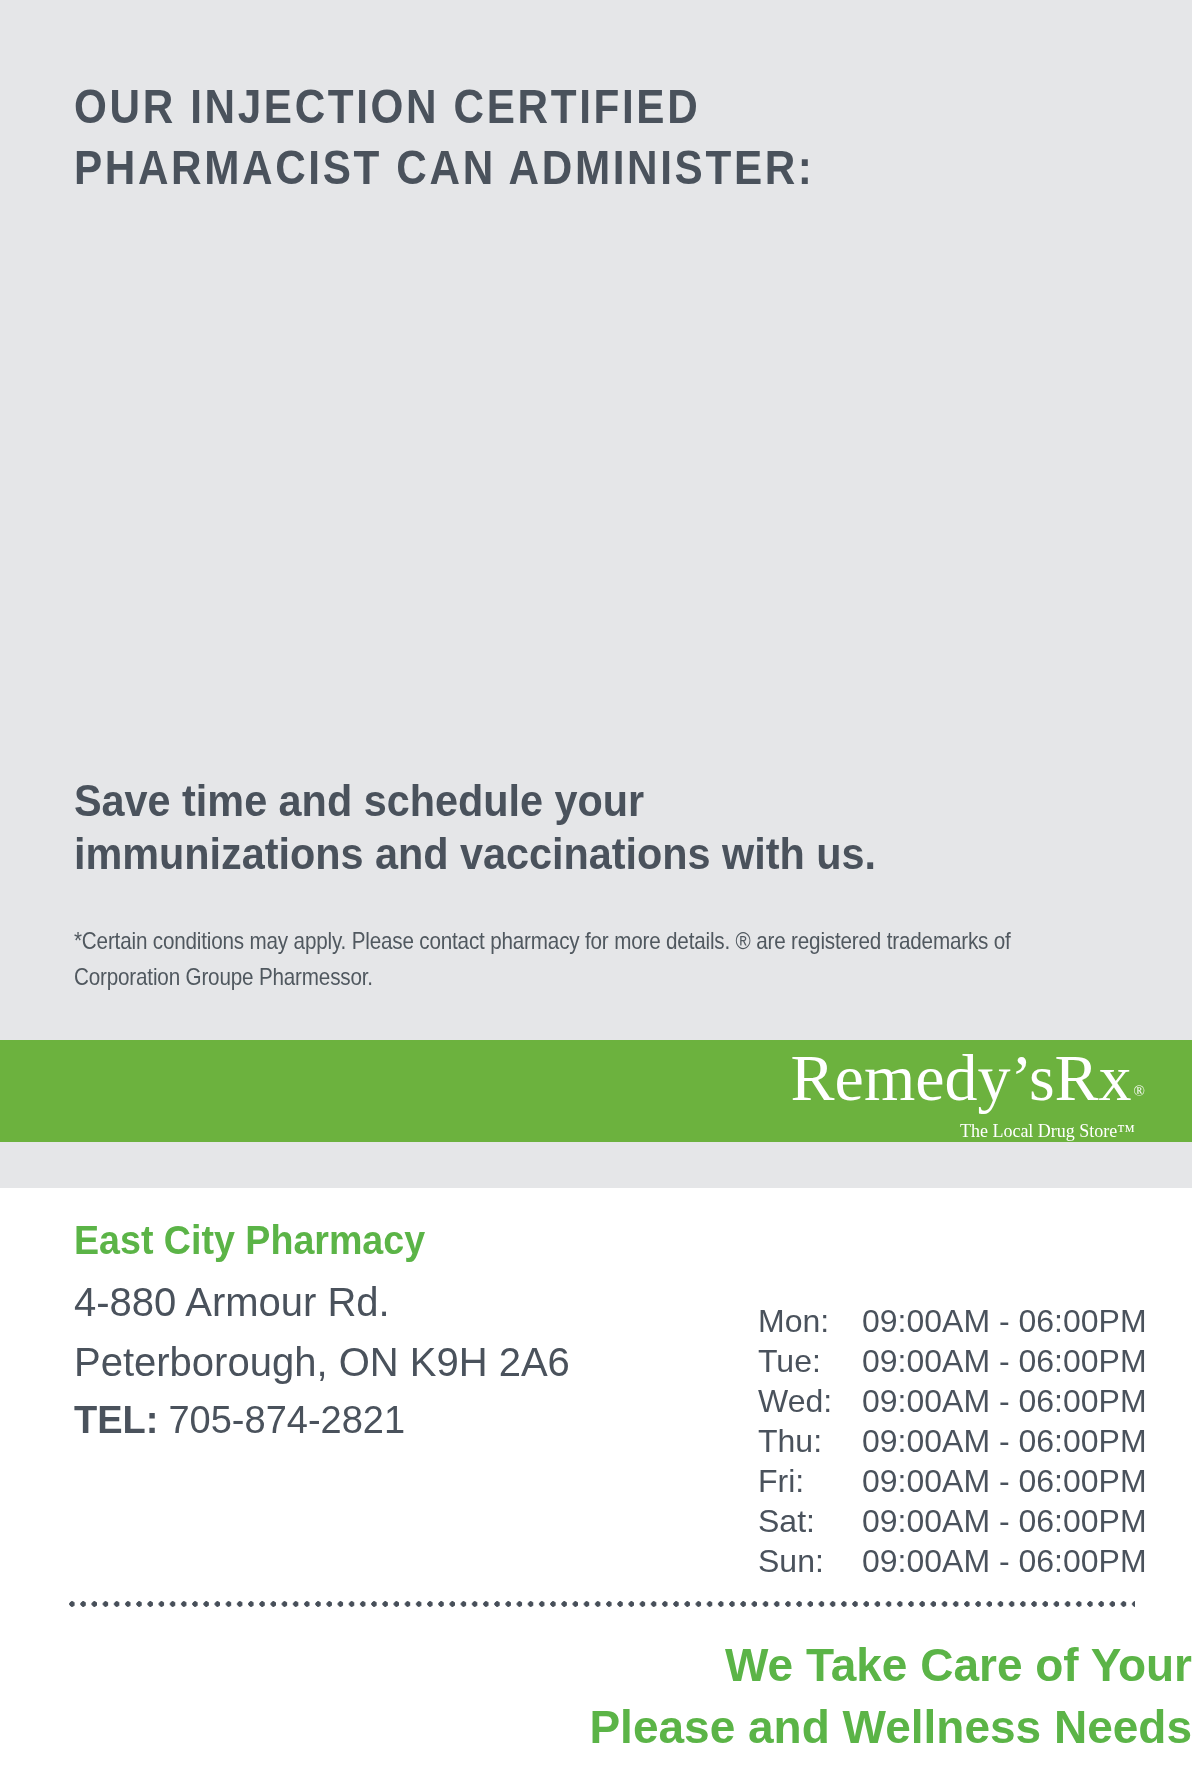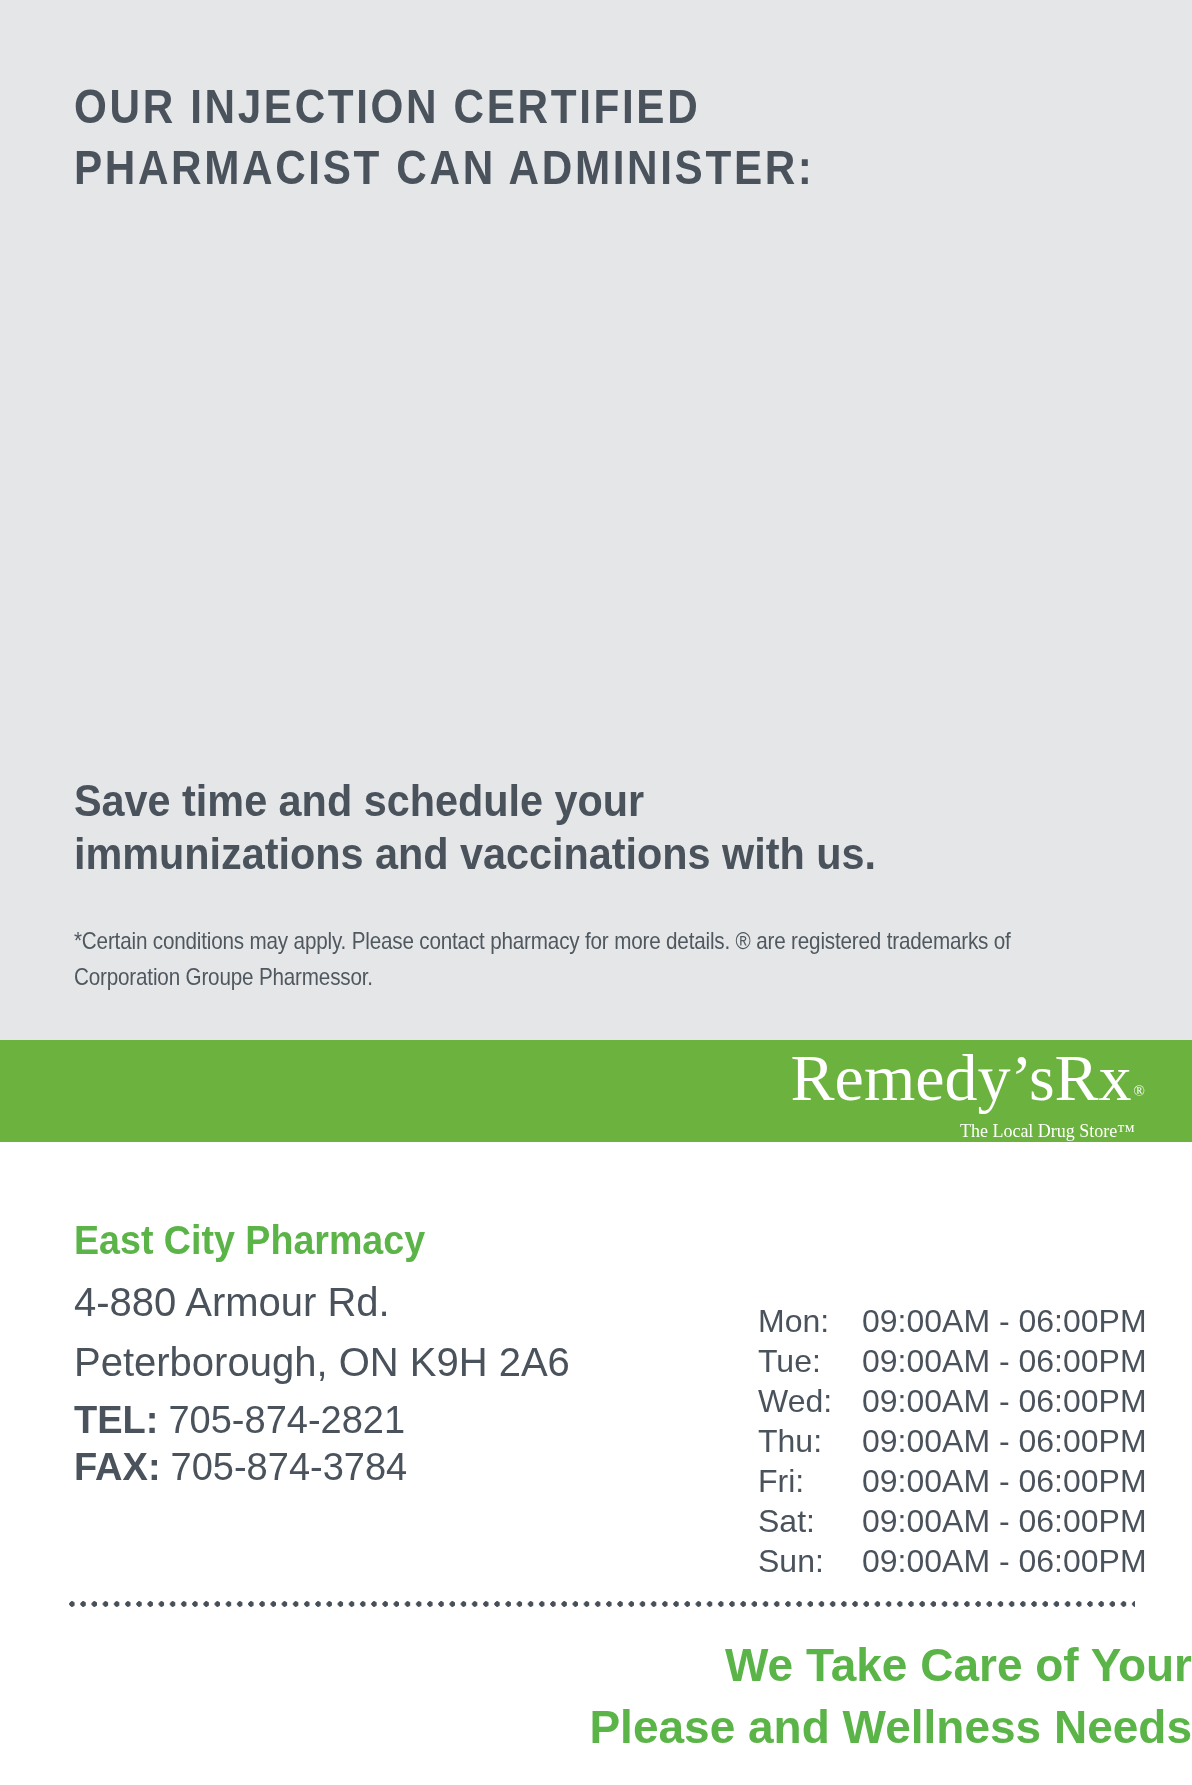--- a/index.html
+++ b/index.html
@@ -13,21 +13,21 @@
   html,body{background:#ffffff;}
   .page{
     position:relative;
     width:1192px;height:1785px;
     background:#ffffff;
     font-family:"Liberation Sans", sans-serif;
     overflow:hidden;
     margin:0 auto;
   }
   .gray-panel{
-    position:absolute;left:0;top:0;width:1192px;height:1040px;
+    position:absolute;left:0;top:0;width:1192px;height:1188px;
     background:var(--background-gray);
   }
   .main-heading{
     position:absolute;left:74px;top:76px;
     font-size:48px;font-weight:bold;color:var(--text-slate);
     line-height:61px;letter-spacing:3px;
     transform:scaleX(0.88);transform-origin:left top;
     white-space:nowrap;
   }
   .sub-heading{
@@ -131,21 +131,20 @@
 
   <div class="pharmacy-name">East City Pharmacy</div>
 
   <div class="address">
     <div>4-880 Armour Rd.</div>
     <div>Peterborough, ON K9H 2A6</div>
   </div>
 
   <div class="telfax">
     <div><b>TEL:</b><span>705-874-2821</span></div>
-    <div><b>FAX:</b><span>705-874-3784</span></div>
   </div>
 
   <div class="hours">
     <div class="hours-row">
       <div class="hours-day">Mon:</div>
       <div class="hours-time">09:00AM - 06:00PM</div>
     </div>
     <div class="hours-row">
       <div class="hours-day">Tue:</div>
       <div class="hours-time">09:00AM - 06:00PM</div>

